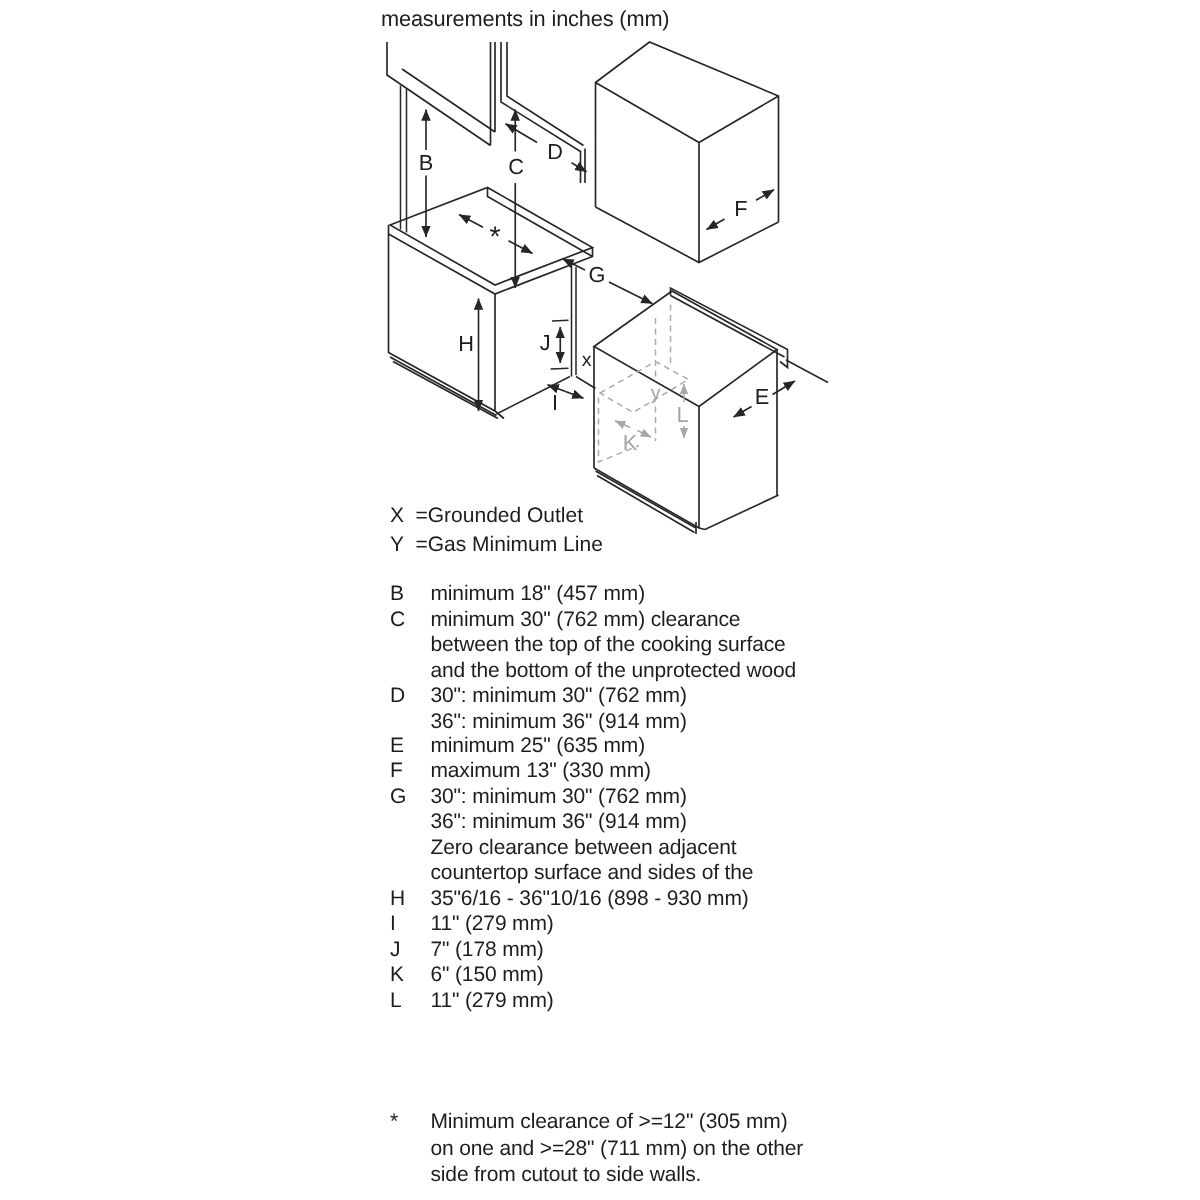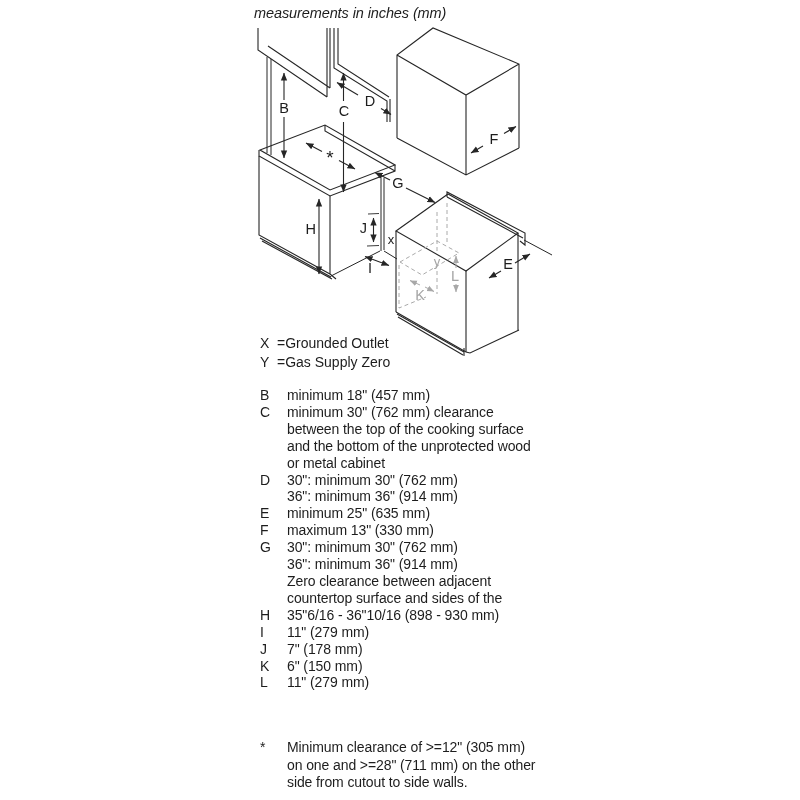--- a/index.html
+++ b/index.html
@@ -1,18 +1,18 @@
 <!DOCTYPE html>
 <html><head>
 <meta charset="utf-8">
 <style>
   html,body{margin:0;padding:0;background:#ffffff;}
   .page{position:relative;width:800px;height:800px;background:#ffffff;overflow:hidden;
         font-family:"Liberation Sans",sans-serif;color:#1d1d1d;}
-  .title{position:absolute;left:254px;top:5px;font-size:14.5px;letter-spacing:-0.1px;font-style:italic;}
+  .title{position:absolute;left:254px;top:5px;font-size:14.5px;letter-spacing:-0.1px;}
   .diagram-svg{position:absolute;left:228px;top:24px;}
   .legend{position:absolute;left:260px;top:334px;font-size:14px;}
   .lrow{display:flex;line-height:19px;}
   .lkey{width:17px;flex:none;}
   .dims{position:absolute;left:260px;top:387px;font-size:14px;}
   .row{display:flex;}
   .k2{width:27px;flex:none;line-height:16.9px;}
   .ln{display:block;line-height:16.9px;white-space:nowrap;letter-spacing:-0.1px;}
   .fnote{position:absolute;left:260px;top:739px;font-size:14px;}
   .fnote .ln{line-height:17.5px;}
@@ -148,38 +148,37 @@
     </g>
   </svg>
 
   <div class="legend">
     <div class="lrow">
       <span class="lkey">X</span>
       <span>=Grounded Outlet</span>
     </div>
     <div class="lrow">
       <span class="lkey">Y</span>
-      <span>=Gas Supply Zero</span>
+      <span>=Gas Minimum Line</span>
     </div>
   </div>
 
   <div class="dims">
     <div class="row">
       <span class="k2">B</span>
       <div>
         <span class="ln">minimum 18" (457 mm)</span>
       </div>
     </div>
     <div class="row">
       <span class="k2">C</span>
       <div>
         <span class="ln">minimum 30" (762 mm) clearance</span>
         <span class="ln">between the top of the cooking surface</span>
         <span class="ln">and the bottom of the unprotected wood</span>
-        <span class="ln">or metal cabinet</span>
       </div>
     </div>
     <div class="row">
       <span class="k2">D</span>
       <div>
         <span class="ln">30": minimum 30" (762 mm)</span>
         <span class="ln">36": minimum 36" (914 mm)</span>
       </div>
     </div>
     <div class="row">

